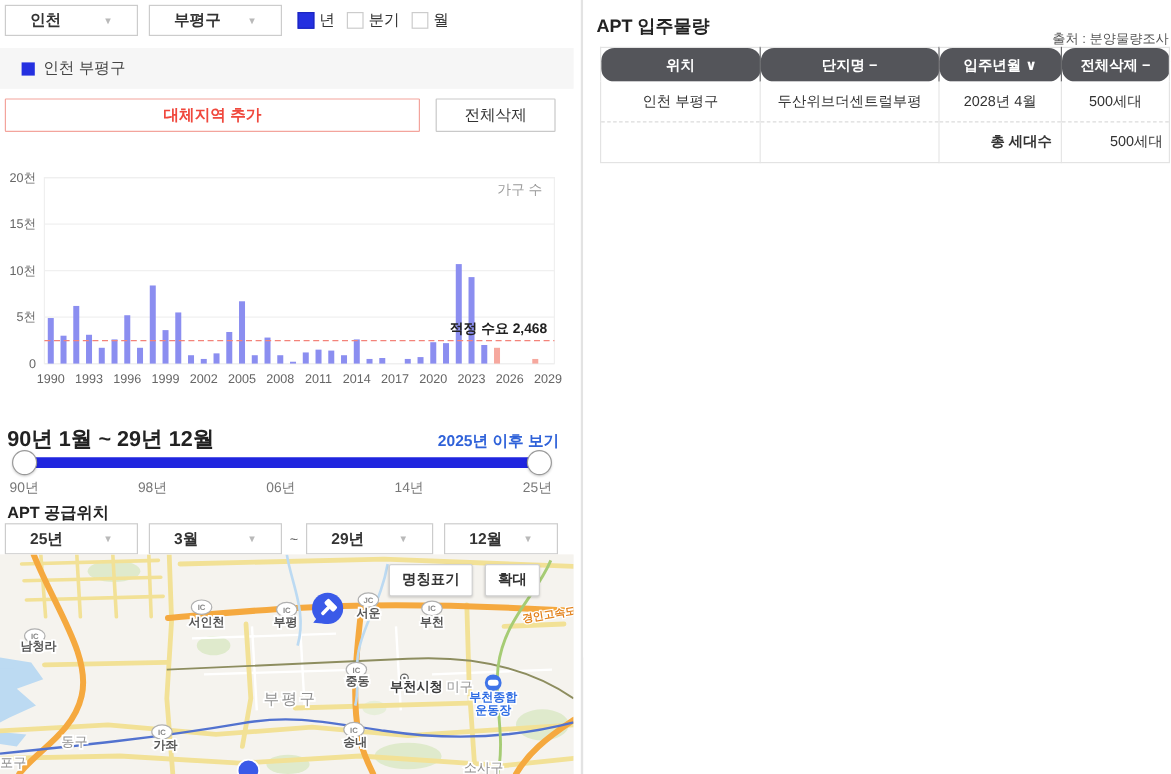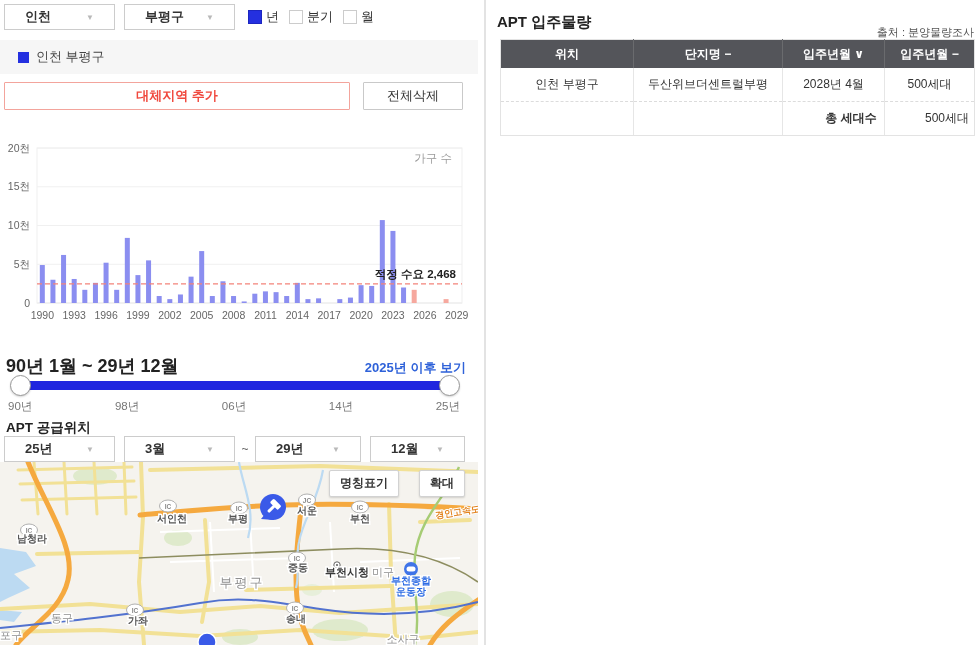--- a/index.html
+++ b/index.html
@@ -57,41 +57,41 @@
   .ticks{position:absolute;left:8px;top:399px;width:452px;display:flex;justify-content:space-between;
          font-size:11.5px;color:#777;}
 
   .supply-h{position:absolute;left:6px;top:419px;font-size:13.5px;font-weight:700;color:#222;}
   .row2{position:absolute;left:4px;top:436px;display:flex;align-items:center;}
   .tilde{width:10px;text-align:center;font-size:12px;color:#666;margin-right:5px;margin-left:-4px;}
   .w106{width:106px;margin-right:9px;}
   .w95{width:95px;}
 
   .map{position:absolute;left:0;top:462px;width:478px;height:183px;overflow:hidden;background:#f5f3ee;}
-  .map-btns{position:absolute;top:8px;right:13px;display:flex;gap:20px;z-index:5;}
+  .map-btns{position:absolute;top:8px;right:28px;display:flex;gap:10px;z-index:5;}
   .map-btn{background:#fff;border:1px solid #d2d2d2;border-radius:2px;font-size:12px;font-weight:700;
            color:#333;padding:4px 10px;box-shadow:0 1px 2px rgba(0,0,0,.15);cursor:pointer;
            font-family:"Liberation Sans","DejaVu Sans",sans-serif;}
   .m-place{font-size:10px;fill:#555;font-weight:600;paint-order:stroke;stroke:#fff;stroke-width:3px;}
   .m-place-md{font-size:11px;fill:#3a3a3a;font-weight:700;paint-order:stroke;stroke:#fff;stroke-width:3px;}
   .m-district{font-size:13px;fill:#8f8f8f;letter-spacing:2px;paint-order:stroke;stroke:#fff;stroke-width:3px;}
   .m-district-sm{font-size:11px;fill:#8f8f8f;paint-order:stroke;stroke:#fff;stroke-width:3px;}
   .m-poi-blue{font-size:10px;fill:#2f6de4;font-weight:700;paint-order:stroke;stroke:#fff;stroke-width:2.5px;}
   .m-hwy{font-size:9px;fill:#e2821d;font-weight:700;paint-order:stroke;stroke:#fff;stroke-width:2px;}
   .badge-t{font-size:6.5px;fill:#888;font-weight:700;}
 
   
   .divider{position:absolute;left:484px;top:0;width:2px;height:645px;background:#e3e3e3;}
   .right{position:absolute;left:486px;top:0;width:490px;height:548px;background:#fff;}
   .r-title{position:absolute;left:11px;top:13px;font-size:15px;font-weight:700;color:#222;}
   .r-source{position:absolute;right:2px;top:25px;font-size:11px;color:#555;}
   table.apt{position:absolute;left:14px;top:39px;width:474px;border-collapse:collapse;table-layout:fixed;
             border:1px solid #e3e3e3;}
   table.apt th{background:#54555a;color:#fff;font-size:12px;font-weight:700;height:26px;
-               border-right:1px solid #6a6b6e;cursor:pointer;}
+               border-right:1px solid #6a6b6e;cursor:pointer;border-radius:11px;}
   table.apt th:last-child{border-right:none;}
   table.apt td{height:31px;font-size:12px;color:#333;text-align:center;background:#fff;
                border-right:1px solid #e6e6e6;border-bottom:1px dashed #dcdcdc;}
   table.apt td:last-child{border-right:none;}
   table.apt tr:last-child td{border-bottom:1px solid #e3e3e3;padding-left:36px;}
   table.apt tbody tr:nth-child(2) td:nth-child(3){font-weight:700;}
 </style>
 </head>
 <body>
 
@@ -394,21 +394,21 @@
         <col style="width:133px">
           <col style="width:149px">
           <col style="width:102px">
           <col style="width:90px">
       </colgroup>
       <thead>
           <tr id="t-head">
             <th>위치</th>
             <th>단지명 −</th>
             <th>입주년월 ∨</th>
-            <th>입주년월 −</th>
+            <th>전체삭제 −</th>
           </tr>
         </thead>
       <tbody id="t-body">
           <tr>
             <td>인천 부평구</td>
             <td>두산위브더센트럴부평</td>
             <td>2028년 4월</td>
             <td>500세대</td>
           </tr>
           <tr>

